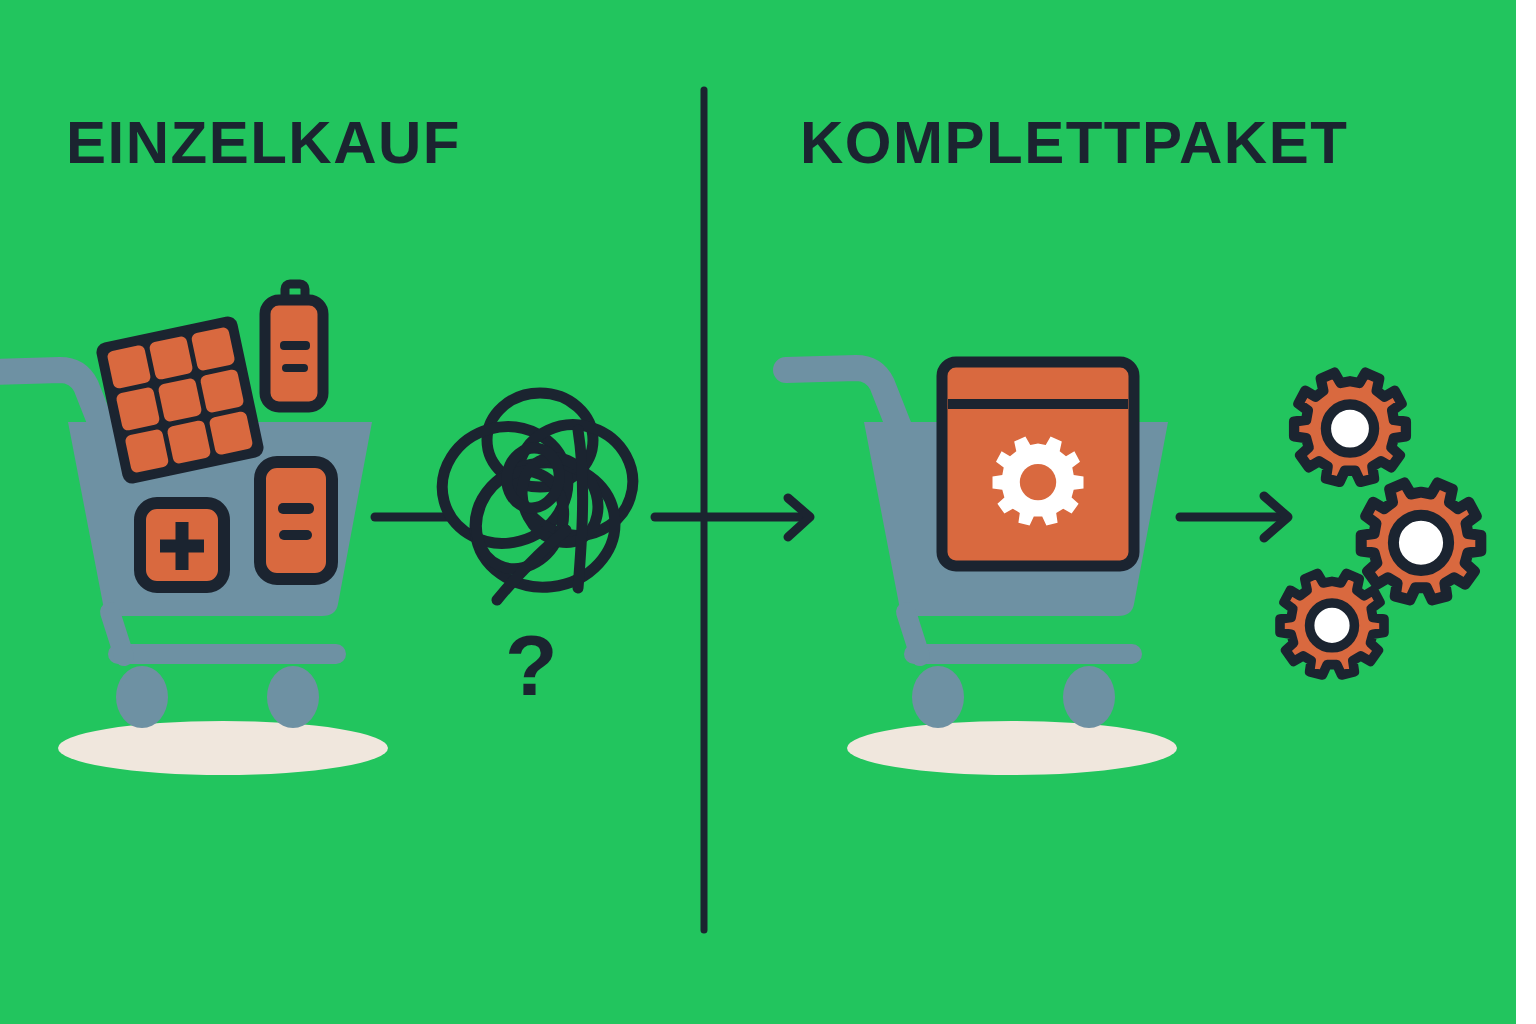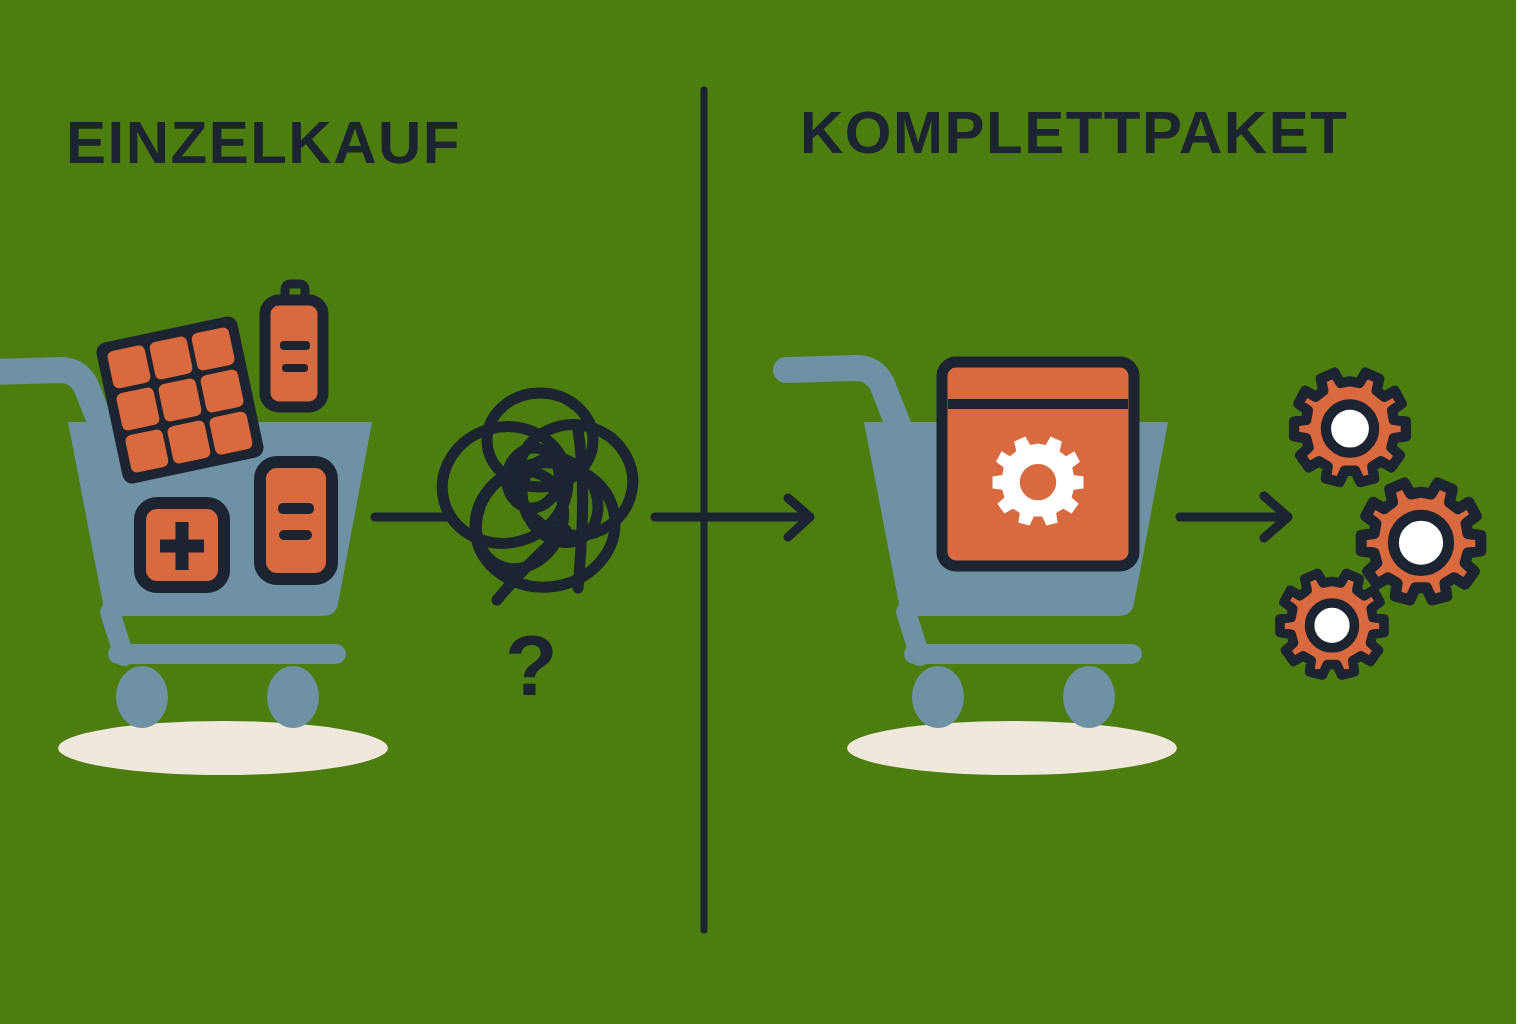--- a/index.html
+++ b/index.html
@@ -10,34 +10,34 @@
   body {
     width: 1536px;
     height: 1024px;
     overflow: hidden;
     font-family: "Liberation Sans", sans-serif;
   }
   #canvas {
     position: relative;
     width: 1516px;
     height: 1024px;
-    background: #4d7c0f;
+    background: #22c55e;
   }
   .panel-title {
     position: absolute;
     font-family: "Liberation Sans", sans-serif;
     font-weight: bold;
     font-size: 60px;
     letter-spacing: 1.5px;
     color: #1b2430;
     white-space: nowrap;
     user-select: none;
   }
   #title-left  { left: 66px;  top: 108px; }
-  #title-right { left: 800px; top: 98px; text-align: center; }
+  #title-right { left: 800px; top: 108px; text-align: center; }
   svg.layer {
     position: absolute;
     left: 0;
     top: 0;
     width: 1536px;
     height: 1024px;
   }
   .qmark {
     position: absolute;
     left: 505px;

